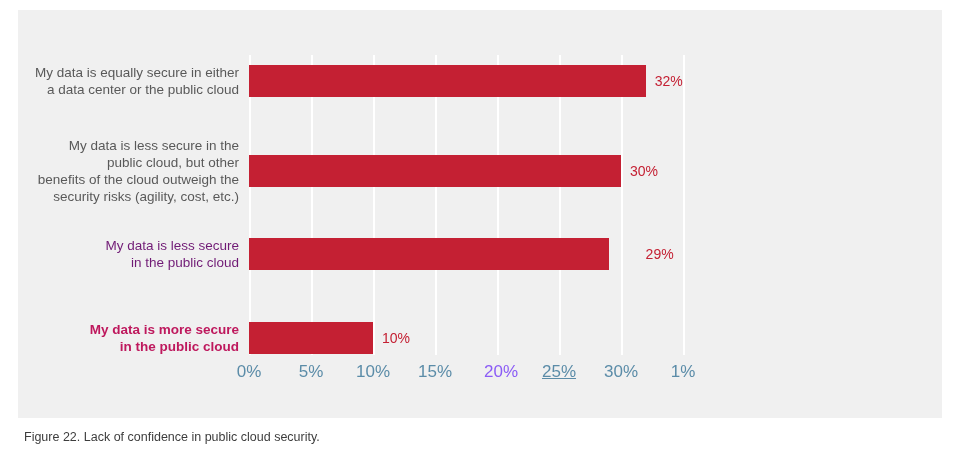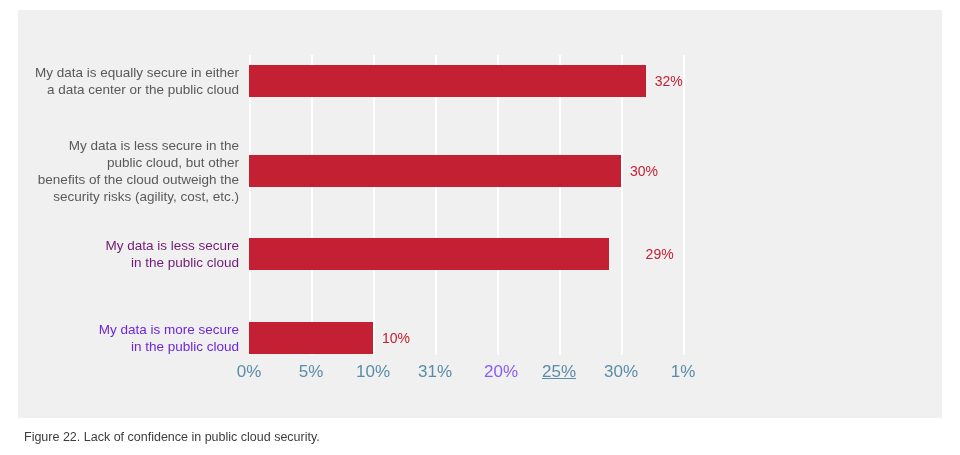--- a/index.html
+++ b/index.html
@@ -129,21 +129,21 @@
 
     <div id="category-labels">
         <div class="cat-label" style="top: 9px; color: rgb(89, 89, 89);">My data is equally secure in either
 a data center or the public cloud</div>
         <div class="cat-label" style="top: 82px; color: rgb(89, 89, 89);">My data is less secure in the
 public cloud, but other
 benefits of the cloud outweigh the
 security risks (agility, cost, etc.)</div>
         <div class="cat-label" style="top: 182px; color: #701a75;">My data is less secure
 in the public cloud</div>
-        <div class="cat-label" style="top: 266px; color: #6d28d9;">My data is more secure
+        <div class="cat-label" style="top: 266px; color: #be185d; font-weight: bold;">My data is more secure
 in the public cloud</div>
       </div>
 
     <div id="plot-area">
         <div class="gridline" style="left: 0px;"></div>
         <div class="gridline" style="left: 62px;"></div>
         <div class="gridline" style="left: 124px;"></div>
         <div class="gridline" style="left: 186px;"></div>
         <div class="gridline" style="left: 248px;"></div>
         <div class="gridline" style="left: 310px;"></div>
@@ -164,21 +164,21 @@
         <div class="bar-row" style="top: 267px;">
           <div class="bar" title="10%" style="width: 124px; background: rgb(196, 32, 51);"></div>
           <div class="bar-value" style="left: 133px; color: rgb(196, 32, 51);">10%</div>
         </div>
       </div>
 
     <div id="x-axis">
         <div class="tick-label" style="left: 0px; color: rgb(91, 140, 168);">0%</div>
         <div class="tick-label" style="left: 62px; color: rgb(91, 140, 168);">5%</div>
         <div class="tick-label" style="left: 124px; color: rgb(91, 140, 168);">10%</div>
-        <div class="tick-label" style="left: 186px; color: rgb(91, 140, 168);">31%</div>
+        <div class="tick-label" style="left: 186px; color: rgb(91, 140, 168);">15%</div>
         <div class="tick-label" style="left: 252px; color: #8b5cf6;">20%</div>
         <div class="tick-label" style="left: 310px; color: rgb(91, 140, 168); text-decoration: underline;">25%</div>
         <div class="tick-label" style="left: 372px; color: rgb(91, 140, 168);">30%</div>
         <div class="tick-label" style="left: 434px; color: rgb(91, 140, 168);">1%</div>
       </div>
 
   </div>
 
   <div id="caption">Figure 22. Lack of confidence in public cloud security.</div>
 

